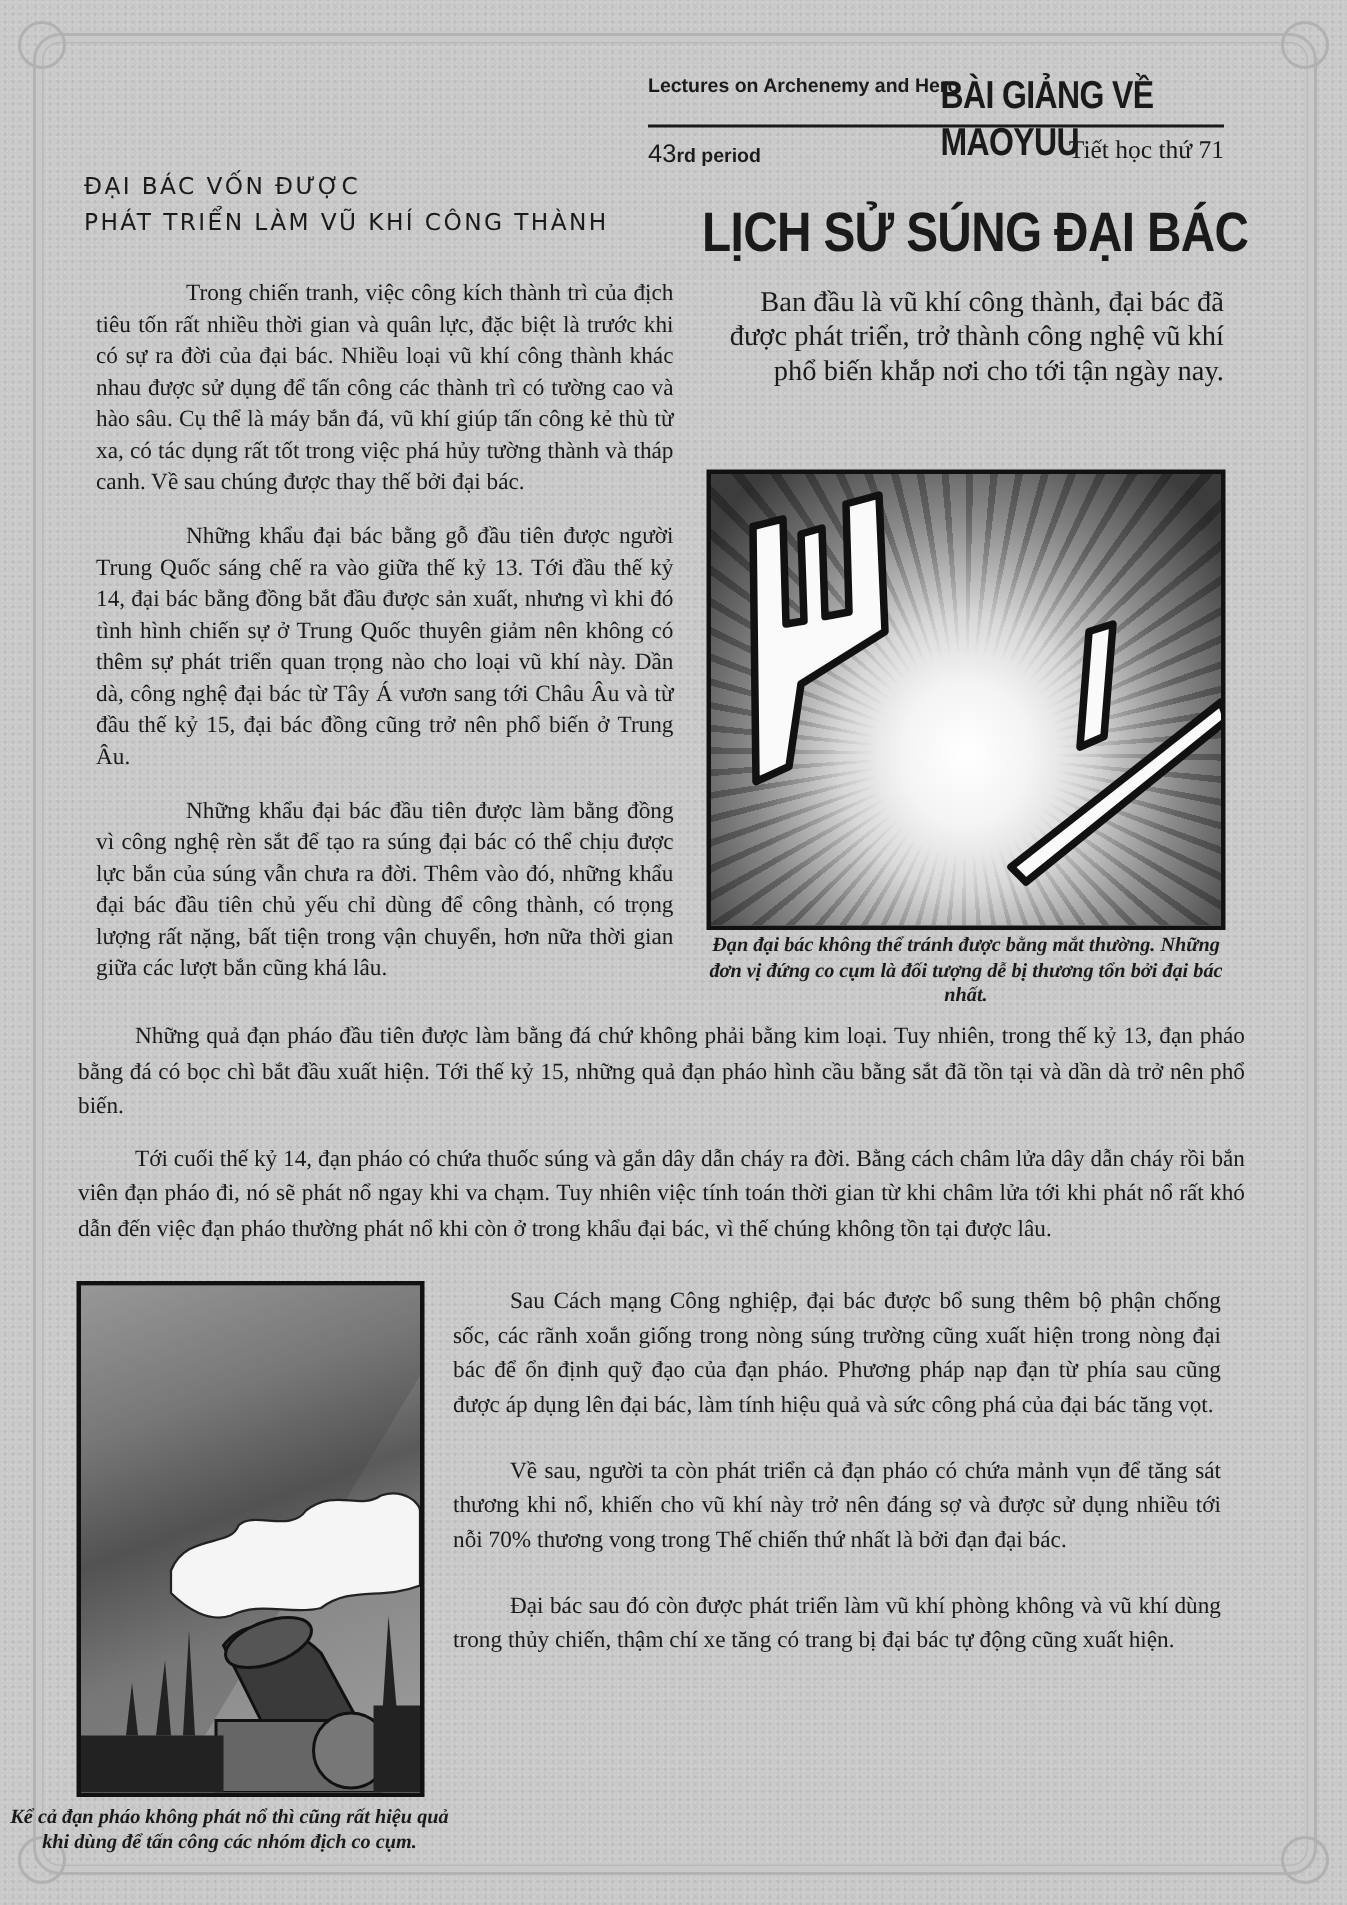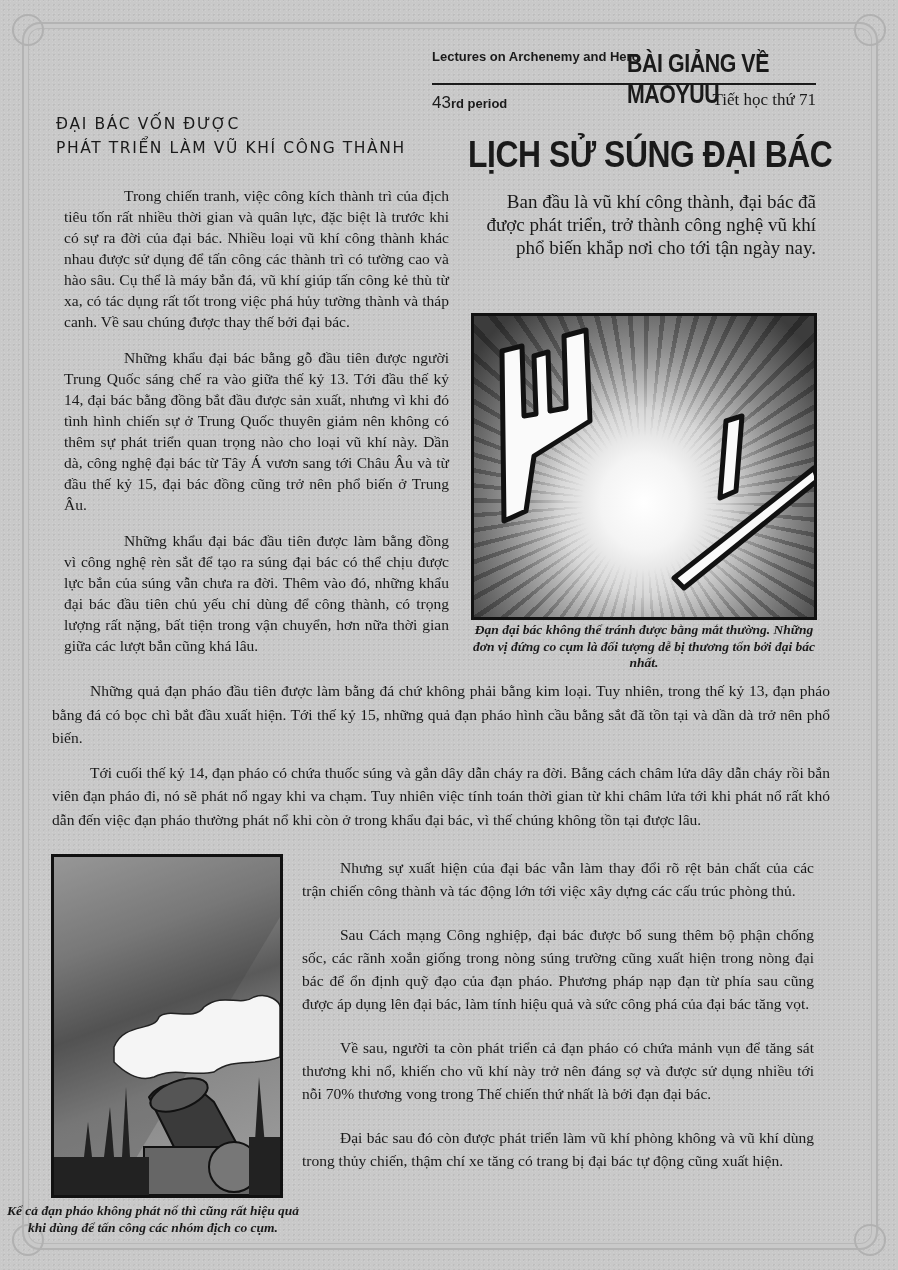--- a/index.html
+++ b/index.html
@@ -126,17 +126,16 @@
       <polygon points="50,300 56,250 60,300"></polygon>
       <polygon points="68,300 72,230 76,300"></polygon>
       <polygon points="200,300 205,220 212,300"></polygon>
       <rect x="195" y="280" width="31" height="58"></rect>
     </g>
   </svg>
 </div>
 <div class="caption2">Kể cả đạn pháo không phát nổ thì cũng rất hiệu quả khi dùng để tấn công các nhóm địch co cụm.</div>
 
 <div class="col-text col-right">
-  <p>Nhưng sự xuất hiện của đại bác vẫn làm thay đổi rõ rệt bản chất của các trận chiến công thành và tác động lớn tới việc xây dựng các cấu trúc phòng thủ.</p>
   <p>Sau Cách mạng Công nghiệp, đại bác được bổ sung thêm bộ phận chống sốc, các rãnh xoắn giống trong nòng súng trường cũng xuất hiện trong nòng đại bác để ổn định quỹ đạo của đạn pháo. Phương pháp nạp đạn từ phía sau cũng được áp dụng lên đại bác, làm tính hiệu quả và sức công phá của đại bác tăng vọt.</p>
   <p>Về sau, người ta còn phát triển cả đạn pháo có chứa mảnh vụn để tăng sát thương khi nổ, khiến cho vũ khí này trở nên đáng sợ và được sử dụng nhiều tới nỗi 70% thương vong trong Thế chiến thứ nhất là bởi đạn đại bác.</p>
   <p>Đại bác sau đó còn được phát triển làm vũ khí phòng không và vũ khí dùng trong thủy chiến, thậm chí xe tăng có trang bị đại bác tự động cũng xuất hiện.</p>
 </div>
 
 </body></html>

